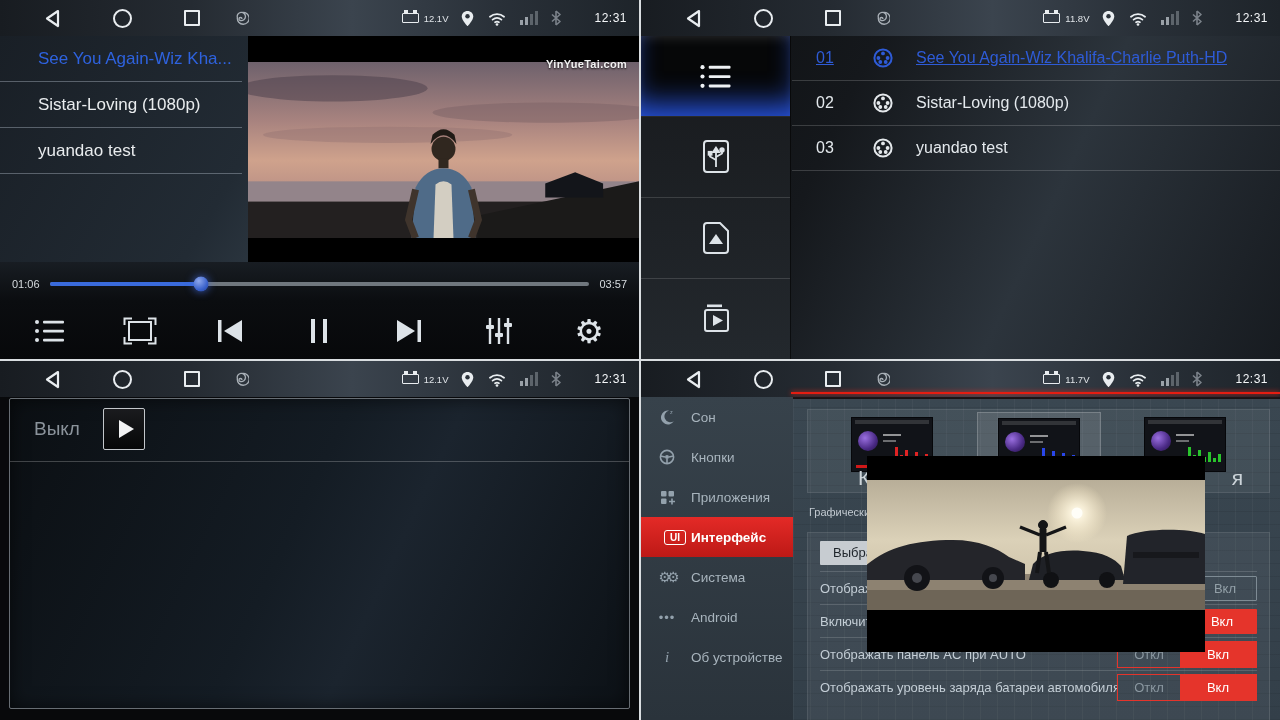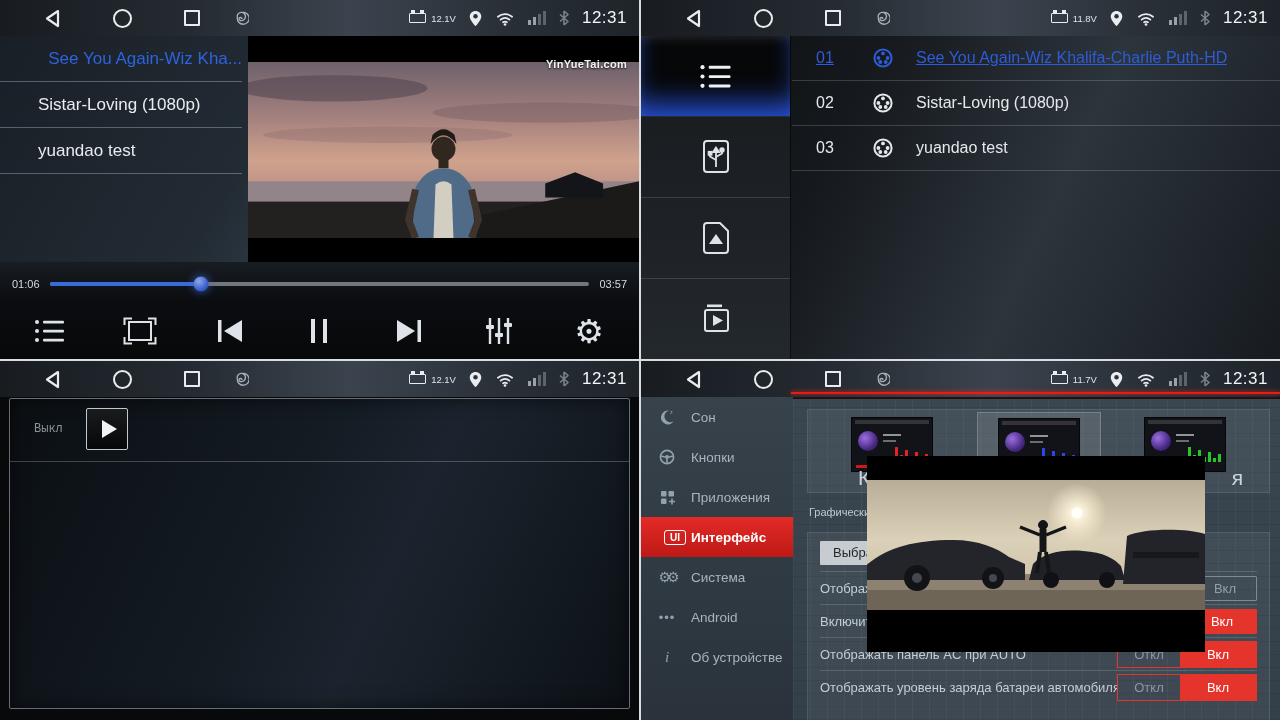--- a/index.html
+++ b/index.html
@@ -27,32 +27,32 @@
   .i-pin { width:13px; height:17px; }
   .i-wifi { width:20px; height:15px; }
   .i-wifi path { fill:none; stroke:#e9edf0; stroke-width:2; stroke-linecap:round; }
   .i-wifi circle { fill:#e9edf0; }
   .i-signal { display:inline-flex; align-items:flex-end; gap:2px; height:14px; }
   .i-signal i { display:block; width:3px; background:#9aa1a8; }
   .i-signal i:nth-child(1){height:5px;} .i-signal i:nth-child(2){height:8px;}
   .i-signal i:nth-child(3){height:11px; background:#5d646b;} .i-signal i:nth-child(4){height:14px; background:#5d646b;}
   .i-bt { width:10px; height:16px; }
   .i-bt path { fill:none; stroke:#7b828a; stroke-width:1.6; stroke-linejoin:round; }
-  .sb-clock { font-size:17px; color:#f4f6f8; letter-spacing:.5px; }
+  .sb-clock { font-size:12px; color:#f4f6f8; letter-spacing:.5px;margin-left:20px; }
 
   
   .tool-ic { stroke:#dde3e8; fill:none; stroke-width:2; }
 
   
   .q1-main { position:absolute; inset:36px 0 0 0;
     background:linear-gradient(120deg,#191f26 0%,#222b34 38%,#36424d 58%,#1d242b 100%); }
   .q1-playlist { position:absolute; left:0; top:0; width:248px; }
   .q1-item { height:46px; line-height:46px; padding-left:38px; font-size:17px; color:#e9ecee;
     border-bottom:1px solid rgba(190,200,212,.38); margin-right:6px; white-space:nowrap; overflow:hidden; }
-  .q1-item.active { color:#2e62de;text-align:right; }
+  .q1-item.active { color:#2e62de; }
   .q1-video { position:absolute; left:248px; top:0; right:0; height:226px; background:#000; }
   .q1-scene { position:absolute; left:0; right:0; top:26px; bottom:24px; }
   .q1-scene svg { width:100%; height:100%; display:block; }
   .q1-watermark { position:absolute; top:22px; right:12px; font-size:11px; font-weight:bold; color:#f2f2f2;
     text-shadow:0 1px 2px rgba(0,0,0,.9); letter-spacing:.3px; }
   .q1-bottom { position:absolute; left:0; right:0; top:226px; bottom:0;
     background:linear-gradient(#181d23 0%,#0b0d10 40%,#07080a 100%); }
   .q1-progress { position:absolute; left:0; right:0; top:234px; height:28px; display:flex; align-items:center;
     padding:0 12px; gap:10px; font-size:11px; color:#d5dade; z-index:2; }
   .q1-track { flex:1; height:4px; background:#70777e; border-radius:2px; position:relative; }
@@ -94,21 +94,21 @@
     background:linear-gradient(#3566e8,#173e9f); border:1px solid #0c2a6e; display:flex; align-items:center;
     box-shadow:inset 0 1px 2px rgba(255,255,255,.35), 0 1px 3px rgba(0,0,0,.7); }
   .q3-toggle-label { font-size:9px; font-weight:bold; color:#eef2ff; margin-left:9px; letter-spacing:.3px; }
   .q3-knob { position:absolute; right:0; top:50%; transform:translateY(-50%); width:24px; height:24px; border-radius:50%;
     background:radial-gradient(circle at 35% 30%,#fdfdfd,#b9bfc6 55%,#83898f); border:1px solid #565c62; }
   .q3-row2 { display:flex; align-items:center; padding:9px 24px 11px 24px;
     border-bottom:1px solid rgba(255,255,255,.22); }
   .q3-col { flex:1; }
   .q3-title { font-size:15.5px; color:#eef1f3; }
   .q3-sub { font-size:13px; color:#aeb6bd; margin-top:7px; }
-  .q3-val { font-size:12px; color:#8b939b; margin-right:23px;font-family:Liberation Mono, monospace; }
+  .q3-val { font-size:19px; color:#8b939b; margin-right:23px; }
   .q3-play { width:42px; height:42px; border:1px solid #c3c7cb; border-radius:2px;
     background:linear-gradient(#1a1b1e,#060708); display:flex; align-items:center; justify-content:center; }
   .q3-play i { display:block; width:0; height:0; border-left:15px solid #f2f3f4;
     border-top:9px solid transparent; border-bottom:9px solid transparent; margin-left:5px; }
 
   
   .q4-redline { position:absolute; top:31px; left:150px; right:0; height:2px; background:#e51d12;
     box-shadow:0 0 5px rgba(255,40,25,.9); z-index:7; }
   .q4-sidebar { position:absolute; left:0; top:36px; bottom:0; width:152px;
     background:linear-gradient(180deg,#37424b,#2a333b); z-index:2; }

